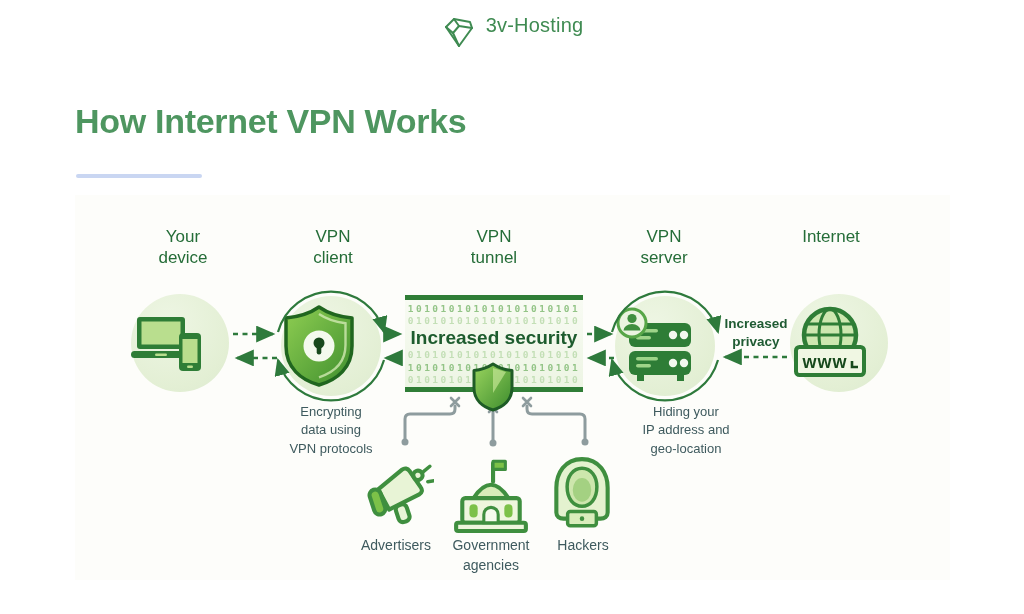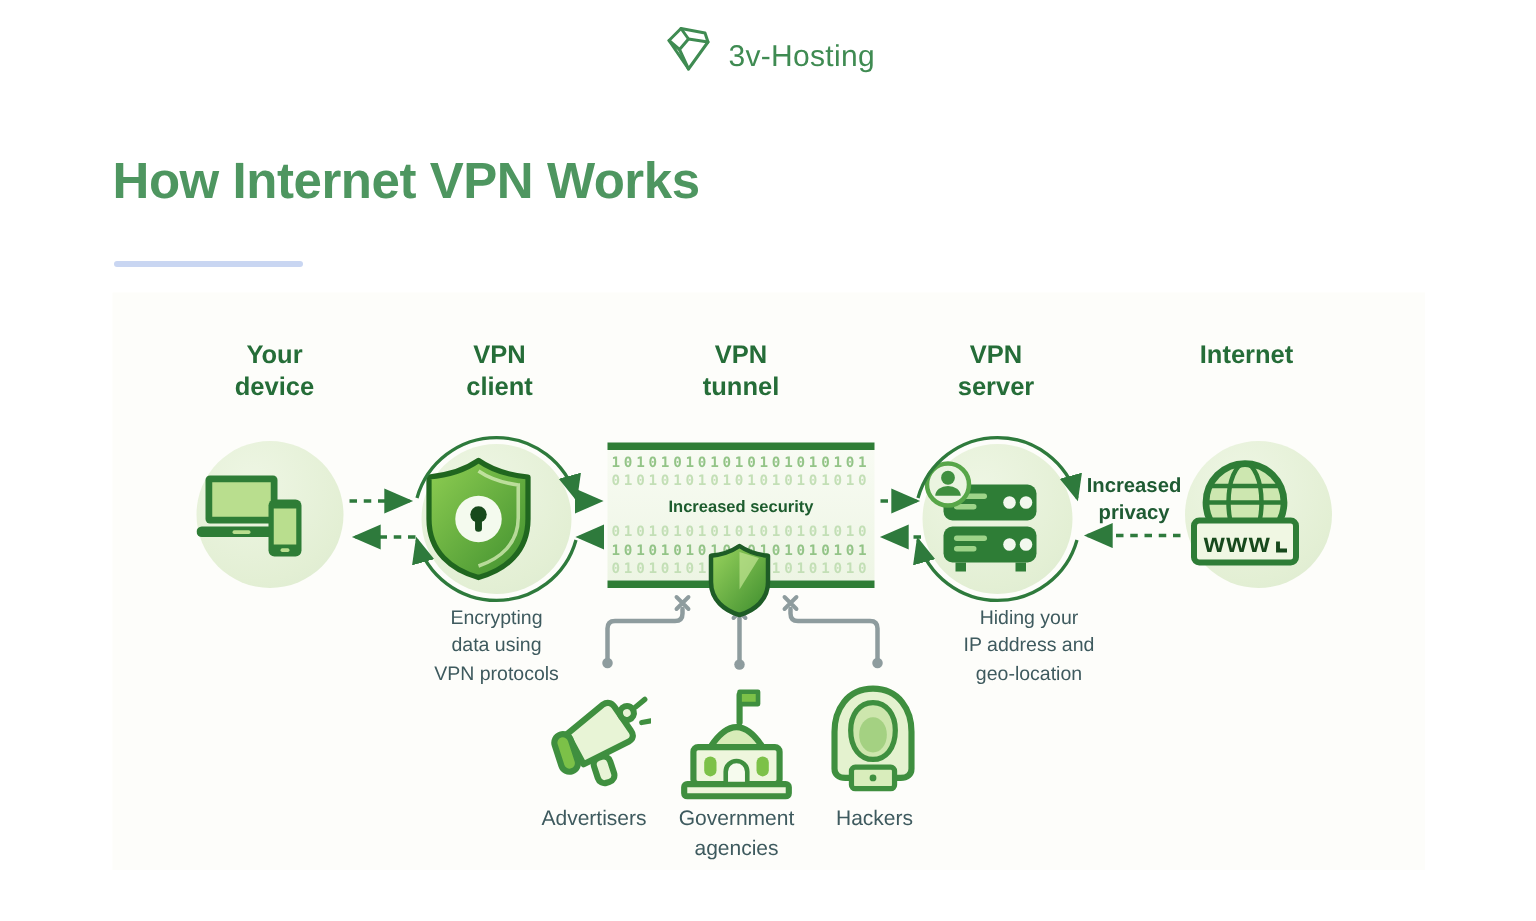--- a/index.html
+++ b/index.html
@@ -3,51 +3,51 @@
 <meta charset="utf-8">
 <style>
   * { margin:0; padding:0; box-sizing:border-box; }
   html,body { width:1024px; height:614px; background:#ffffff; overflow:hidden;
               font-family:"Liberation Sans", sans-serif; }
   .abs { position:absolute; }
   #page { position:relative; width:1024px; height:614px; background:#ffffff; }
 
   
   #brand { top:14px; left:0; width:1024px; display:flex; justify-content:center;
-           align-items:flex-end; gap:9px; }
+           align-items:flex-start; gap:9px; }
   #brand .brand-text { font-size:20px; color:#3f8b52; font-weight:500; letter-spacing:.2px; }
 
   
   #page-title { left:75px; top:102px; font-size:34px; font-weight:800; color:#4e9660;
                 letter-spacing:-.3px; }
   #title-underline { left:76px; top:174px; width:126px; height:4px; background:#c9d6f2;
                      border-radius:2px; }
 
   
   #diagram { left:75px; top:195px; width:875px; height:385px; background:#fdfdfa; }
 
   .col-header { position:absolute; width:130px; text-align:center; white-space:pre-line;
-                font-size:17px; font-weight:700; color:#256d38; line-height:1.25; }
+                font-size:17px; font-weight:400; color:#256d38; line-height:1.25; }
 
   .node-circle { position:absolute; border-radius:50%;
                  background:radial-gradient(circle at 38% 30%, #eef6e4 0%, #e3efd4 70%, #dcead0 100%);
                  display:flex; align-items:center; justify-content:flex-start; z-index:1; }
 
   
   #tunnel { left:330px; top:100px; width:178px; height:97px; z-index:1;
             background:linear-gradient(#f8fbf3, #edf5e4);
             border-top:5px solid #2f7d36; border-bottom:5px solid #2f7d36;
             display:flex; flex-direction:column; justify-content:space-between;
             padding:3px 0 2px 0; overflow:hidden; }
   .binary-row { text-align:center; font-family:"DejaVu Sans Mono", monospace;
                 font-size:9.5px; font-weight:700; letter-spacing:2.5px;
                 line-height:11px; white-space:nowrap; }
   .binary-a { color:#93c487; }
   .binary-b { color:#c3dfb6; }
-  #tunnel-label { text-align:center; font-size:11px; font-weight:700; color:#1d5c2e;
+  #tunnel-label { text-align:center; font-size:19px; font-weight:700; color:#1d5c2e;
                   line-height:18px; padding:1px 0; }
 
   #tunnel-shield { left:396px; top:167px; z-index:3; }
 
   .sub-label { position:absolute; width:170px; text-align:center; white-space:pre-line;
                font-size:13px; line-height:1.42; color:#3e5a5e; }
   #privacy-label { position:absolute; left:628px; top:120px; width:106px; text-align:center;
                    white-space:pre-line; font-size:13.5px; font-weight:600; color:#1f5b33;
                    line-height:1.3; z-index:2; }
 

